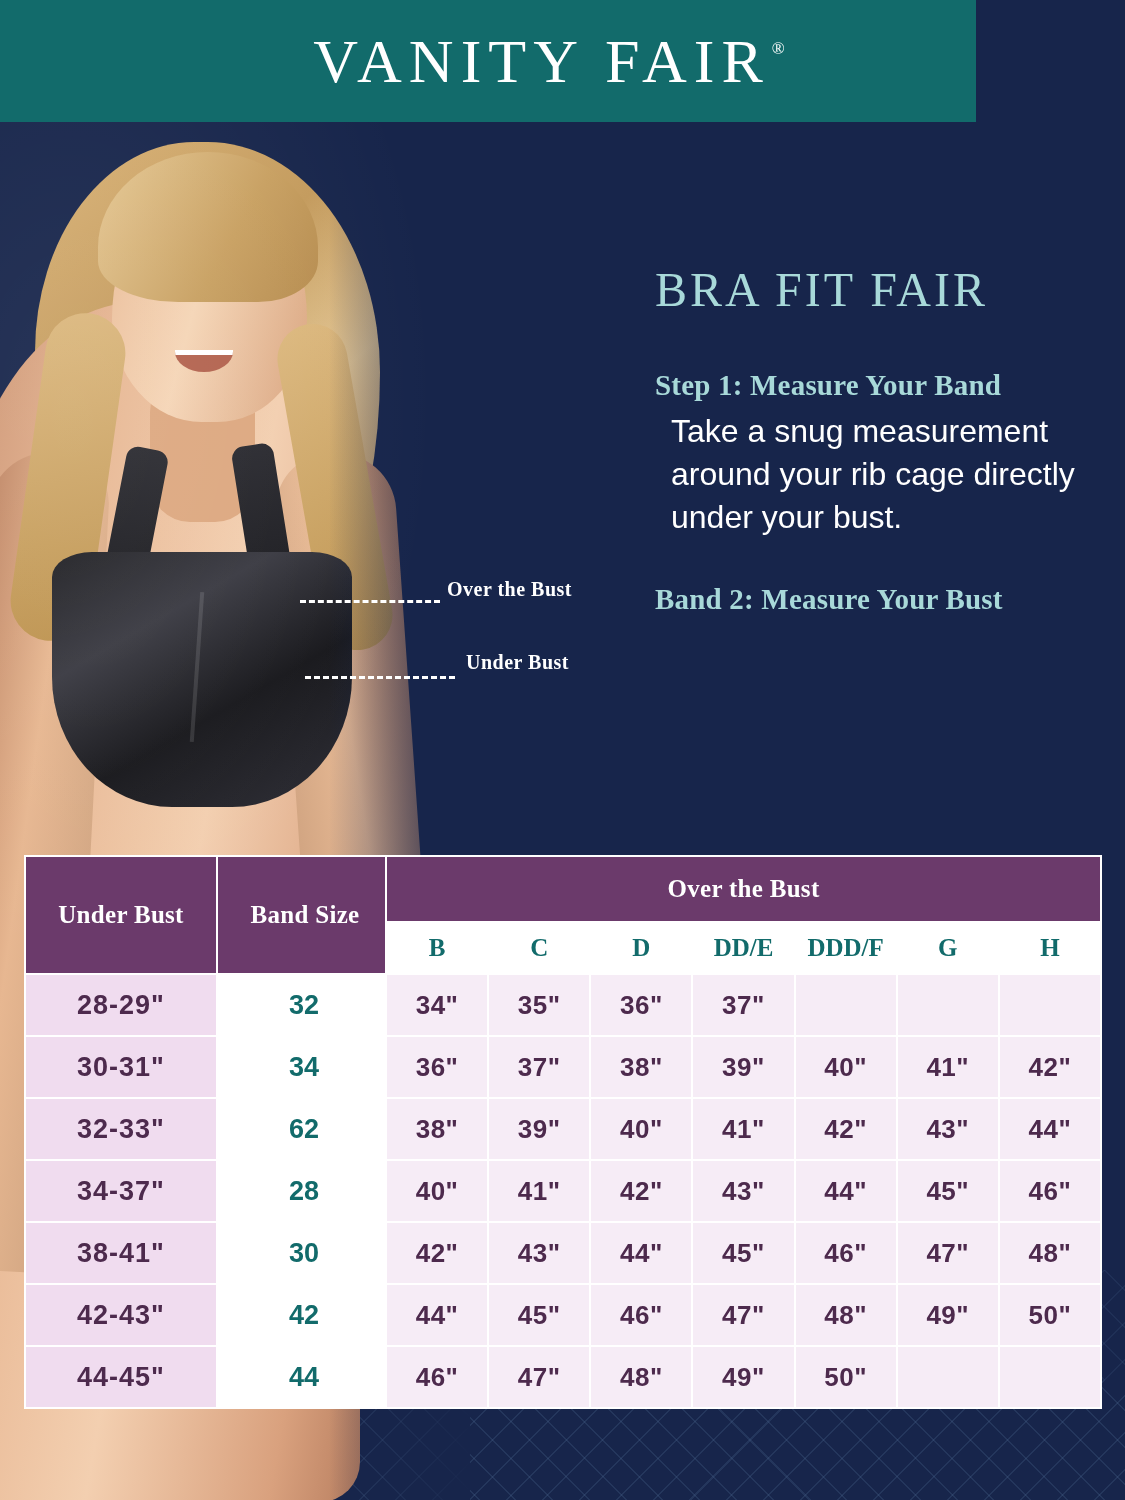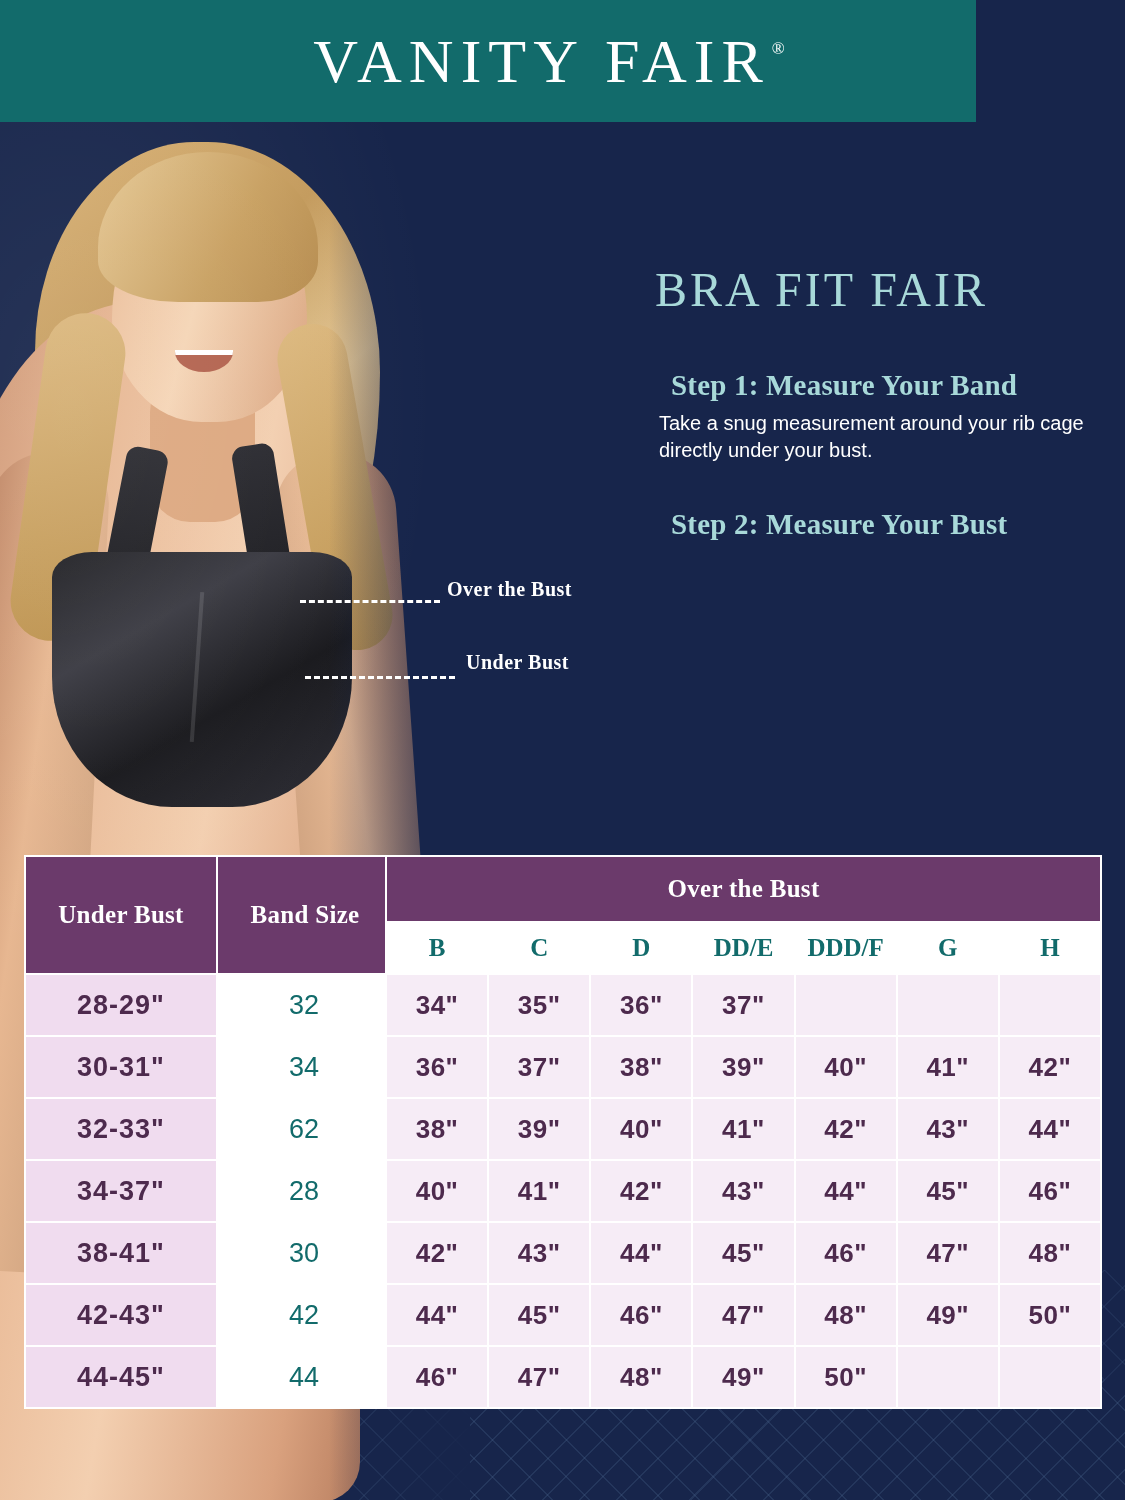--- a/index.html
+++ b/index.html
@@ -242,28 +242,28 @@
     font-size: 48px;
     letter-spacing: 3px;
     margin: 0 0 52px 0;
     font-weight: 400;
   }
   .step-head {
     color: #a8d9d9;
     font-family: "Liberation Serif", serif;
     font-size: 29px;
     font-weight: bold;
-    margin: 0 0 8px 16px;
+    margin: 0 0 8px 0;
     letter-spacing: 0.2px;
   }
   .step-body {
     color: #ffffff;
-    font-size: 20px;
+    font-size: 32px;
     line-height: 1.34;
-    margin: 0 0 44px 4px;
+    margin: 0 0 44px 16px;
     font-weight: 400;
   }
 
   
   #size-table {
     position: absolute;
     left: 24px;
     top: 855px;
     width: 1078px;
     border-collapse: collapse;
@@ -295,21 +295,21 @@
     background: #f0dcef;
     color: #4d2a4d;
     font-weight: bold;
     font-size: 27px;
     height: 58px;
     letter-spacing: 1px;
   }
   .cell-band {
     background: #ffffff;
     color: #126b6b;
-    font-weight: normal;
+    font-weight: bold;
     font-size: 27px;
     padding-left: 6px;
   }
   .cell-val {
     background: #f6ecf6;
     color: #4d2a4d;
     font-weight: bold;
     font-size: 26px;
     letter-spacing: 0.5px;
   }
@@ -361,21 +361,21 @@
 
   <div class="meas-line" style="left:305px; top:676px; width:150px;"></div>
   <div class="meas-label" style="left:466px; top:651px;">Under Bust</div>
 
   <div id="guide">
     <h1 id="guide-title">BRA FIT FAIR</h1>
 
     <h2 class="step-head">Step 1: Measure Your Band</h2>
     <p class="step-body">Take a snug measurement around your rib cage directly under your bust.</p>
 
-    <h2 class="step-head">Step 2: Measure Your Bust</h2>
+    <h2 class="step-head">Band 2: Measure Your Bust</h2>
   </div>
 
   <table id="size-table">
     <thead>
       <tr>
         <th class="hdr-purple col-under" rowspan="2">Under Bust</th>
         <th class="hdr-purple col-band" rowspan="2">Band Size</th>
         <th class="hdr-purple" colspan="7">Over the Bust</th>
       </tr>
       <tr>

